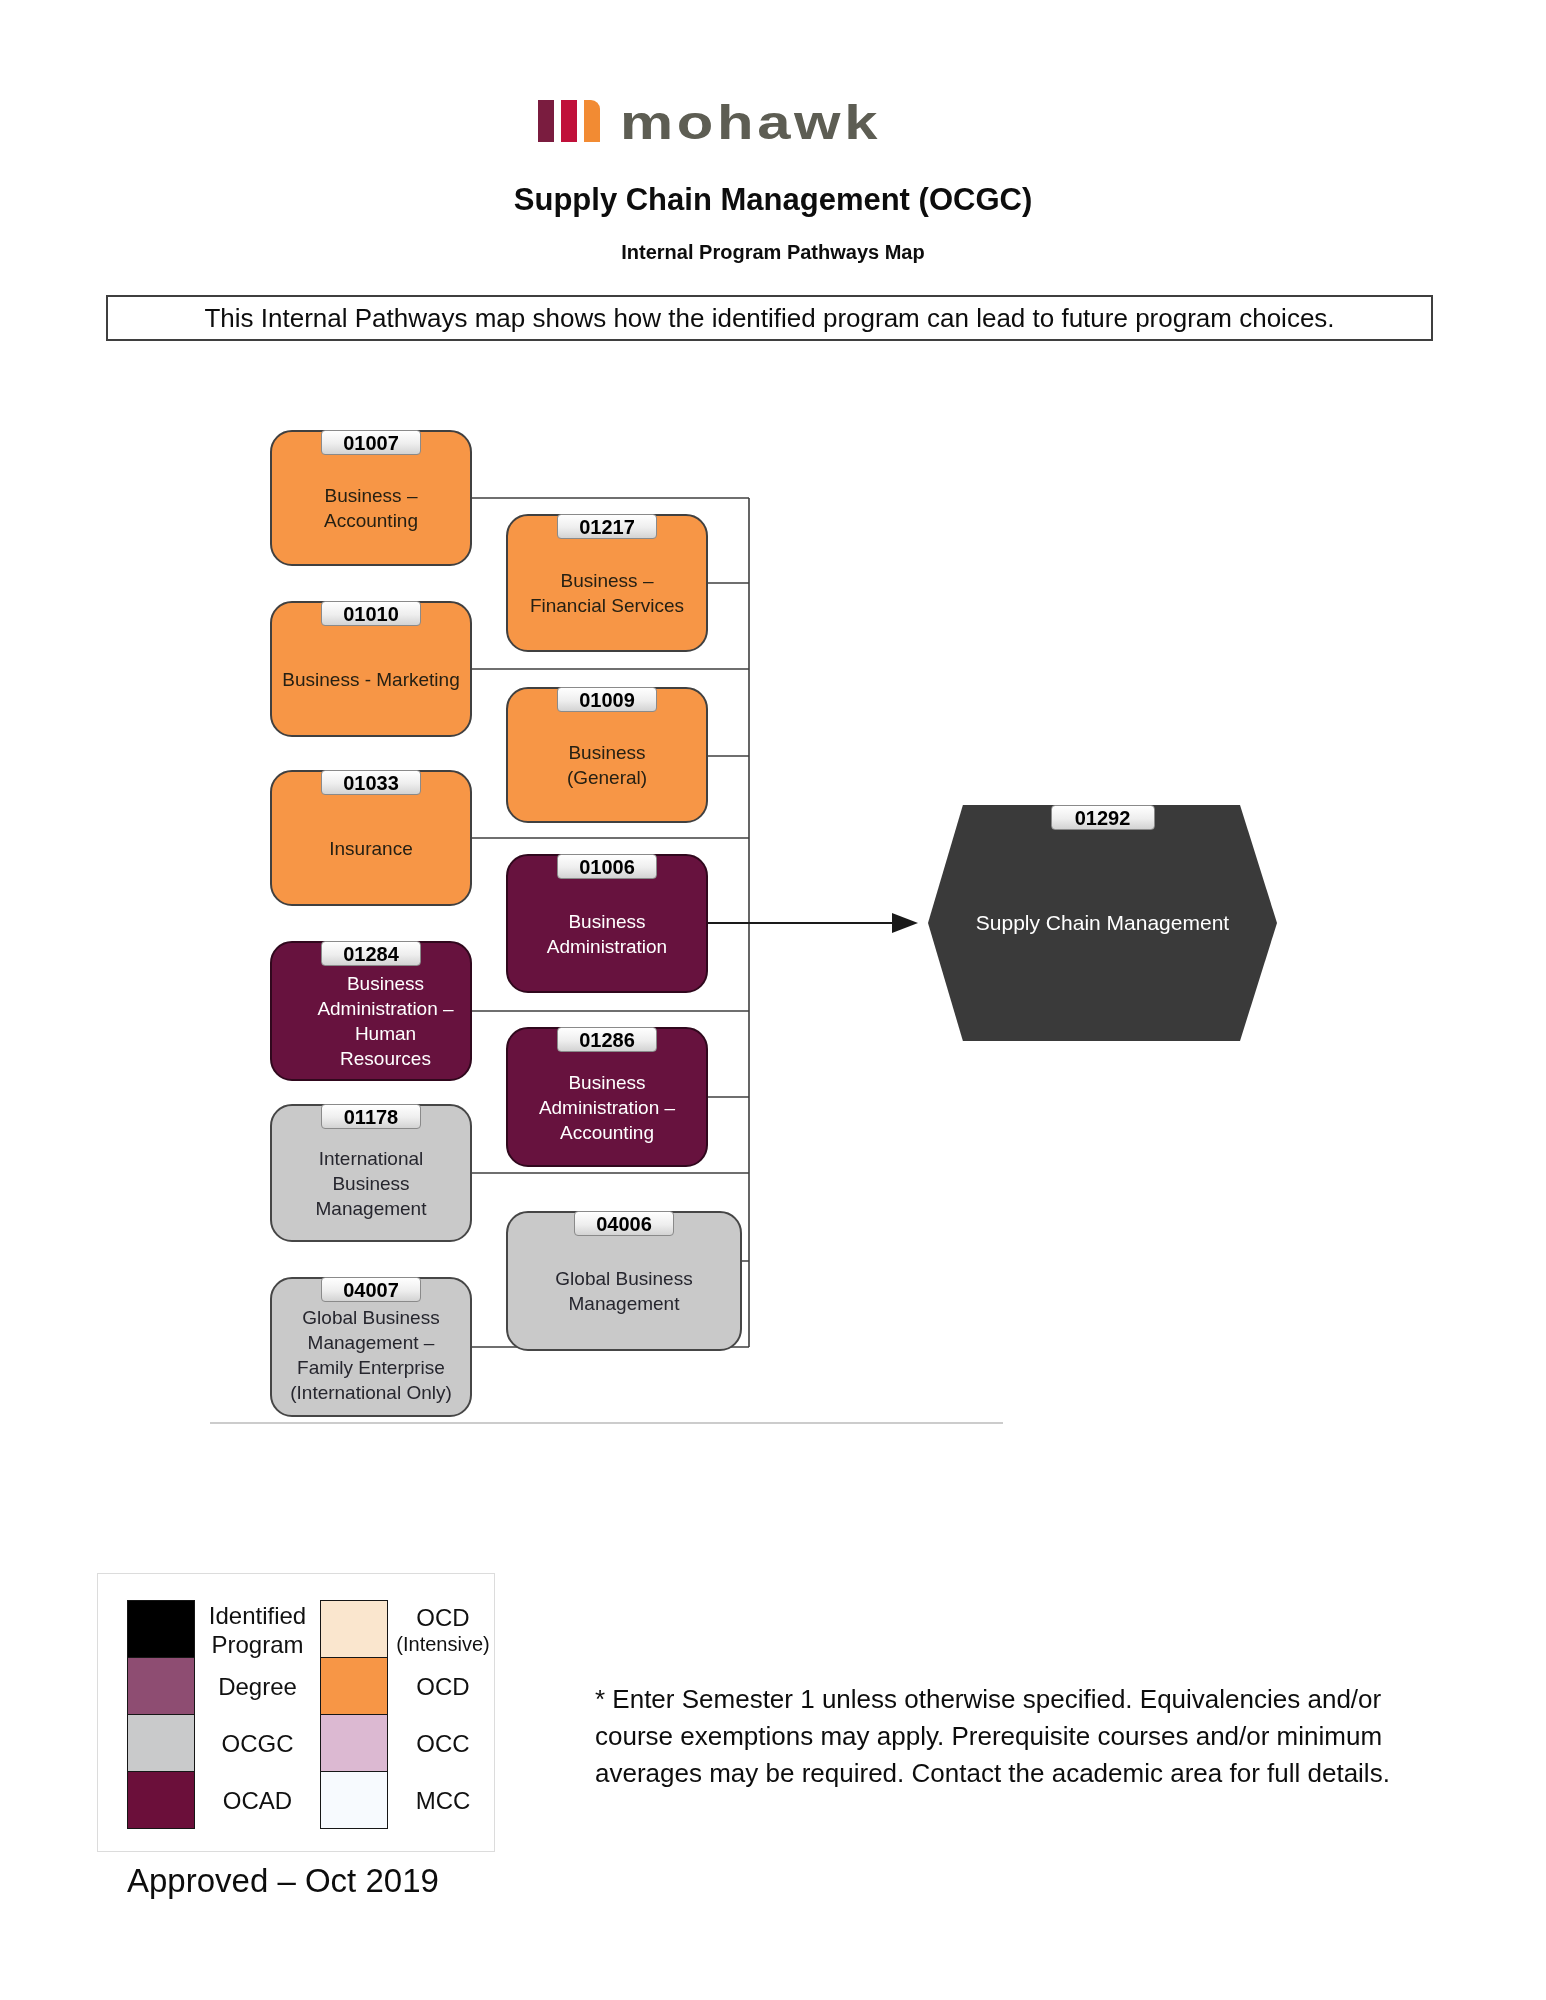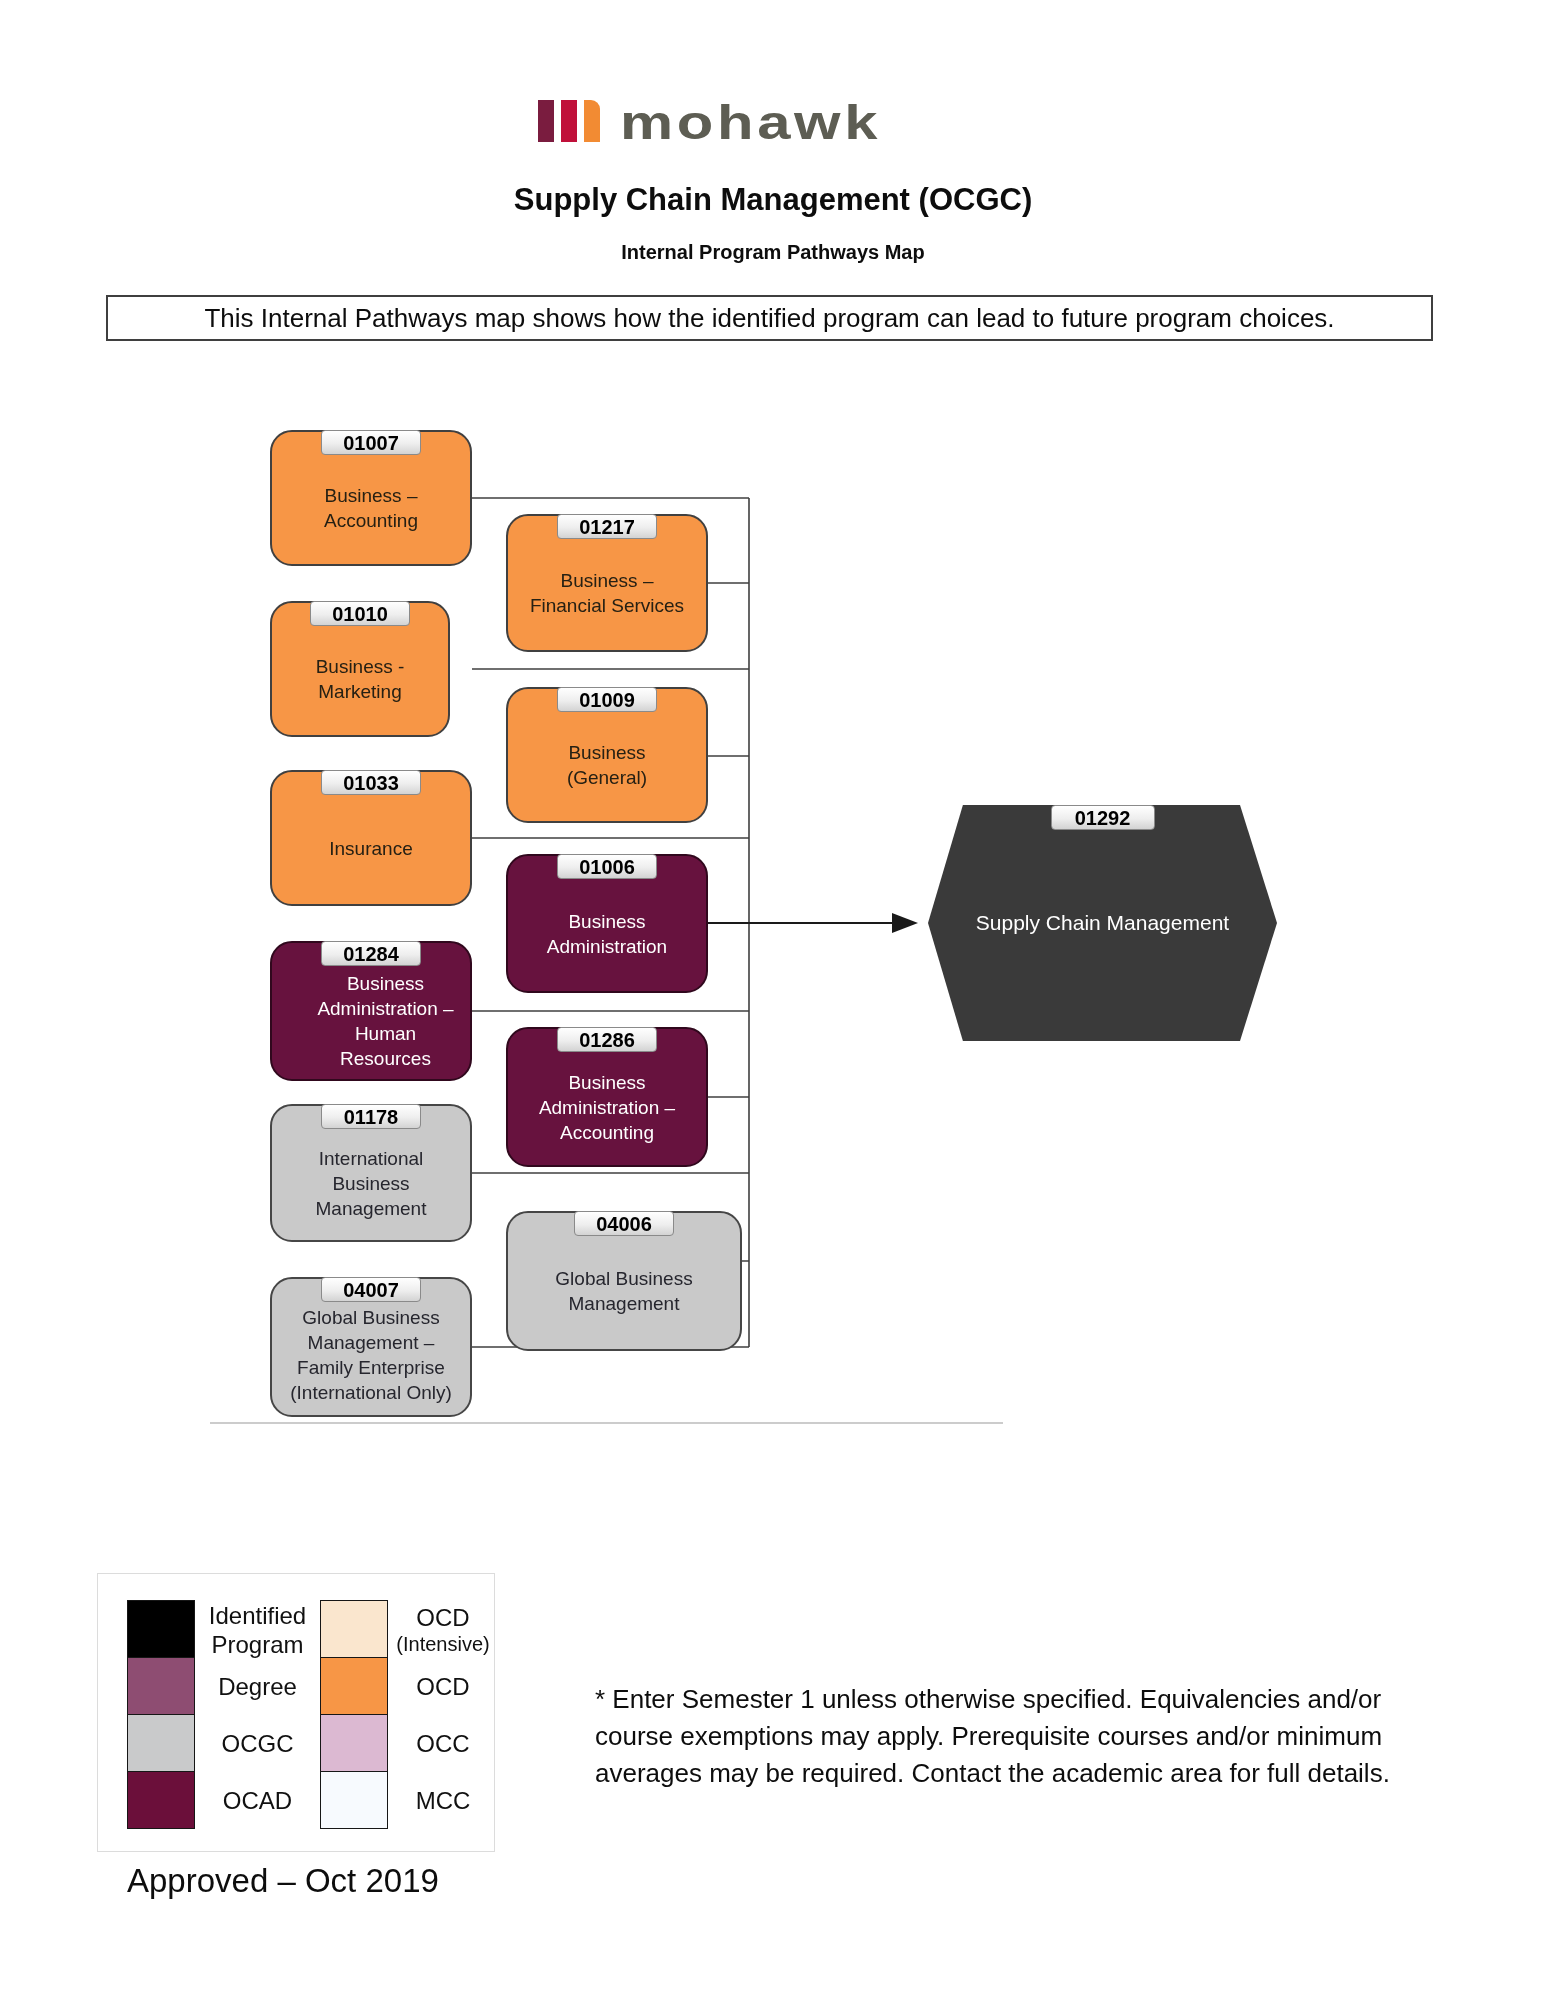--- a/index.html
+++ b/index.html
@@ -138,21 +138,21 @@
     <line x1="749" y1="498" x2="749" y2="1347" stroke="#3f3f3f" stroke-width="1.6"></line>
 
     <line x1="708" y1="923" x2="914" y2="923" stroke="#1a1a1a" stroke-width="2" marker-end="url(#arrowhead)"></line>
   </svg>
 
   <div class="node c-ocd" style="left:270px;top:430px;width:202px;height:136px;">
     <div class="badge">01007</div>
     <div class="label">Business –
 Accounting</div>
   </div>
-  <div class="node c-ocd" style="left:270px;top:601px;width:180px;height:136px;">
+  <div class="node c-ocd" style="left:270px;top:601px;width:202px;height:136px;">
     <div class="badge">01010</div>
     <div class="label">Business - Marketing</div>
   </div>
   <div class="node c-ocd" style="left:270px;top:770px;width:202px;height:136px;">
     <div class="badge">01033</div>
     <div class="label">Insurance</div>
   </div>
   <div class="node c-ocad" style="left:270px;top:941px;width:202px;height:140px;padding-left:36px;">
     <div class="badge">01284</div>
     <div class="label">Business

